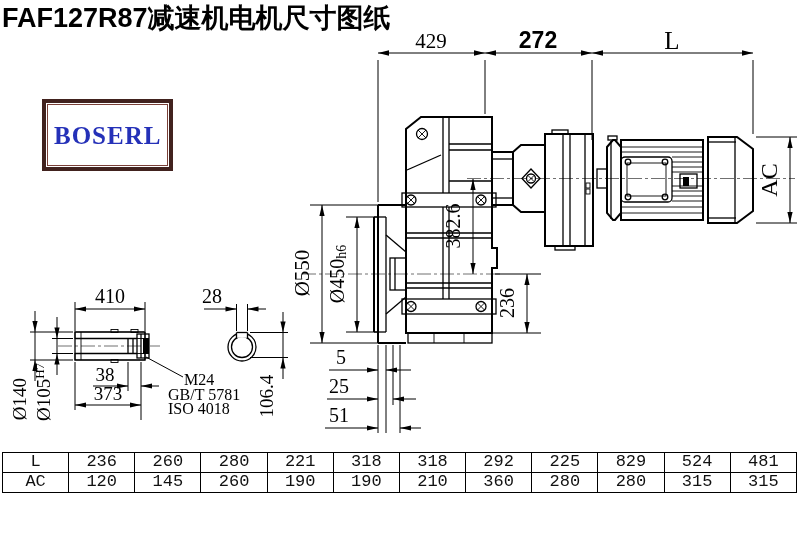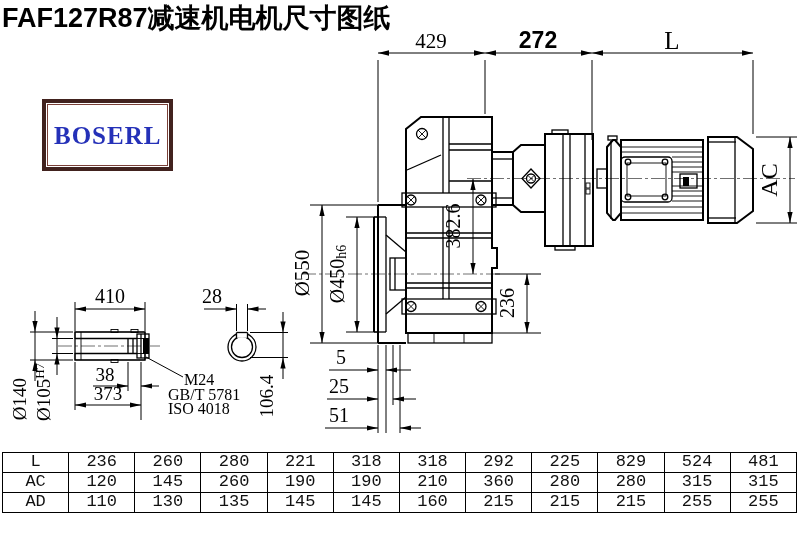--- a/index.html
+++ b/index.html
@@ -330,28 +330,14 @@
       <td>260</td>
       <td>190</td>
       <td>190</td>
       <td>210</td>
       <td>360</td>
       <td>280</td>
       <td>280</td>
       <td>315</td>
       <td>315</td>
     </tr>
-    <tr class="drow">
-      <td>AD</td>
-      <td>110</td>
-      <td>130</td>
-      <td>135</td>
-      <td>145</td>
-      <td>145</td>
-      <td>160</td>
-      <td>215</td>
-      <td>215</td>
-      <td>215</td>
-      <td>255</td>
-      <td>255</td>
-    </tr>
   </tbody>
 </table>
 
 </body></html>

